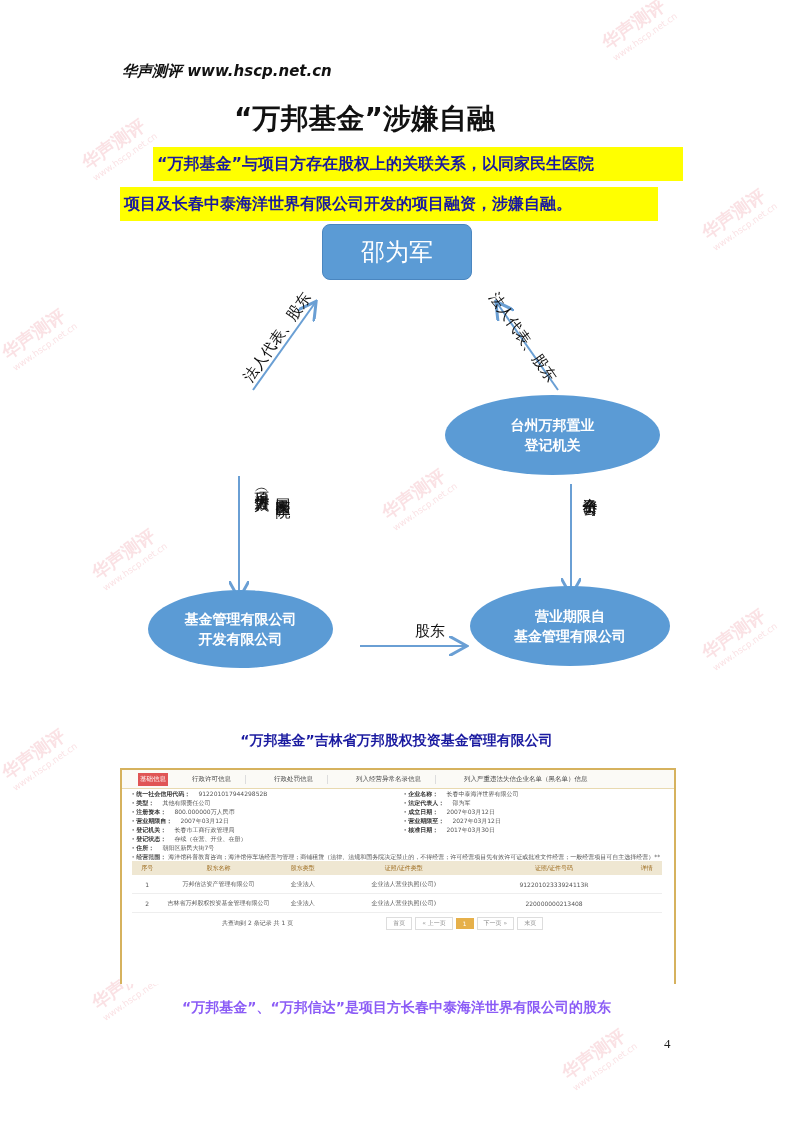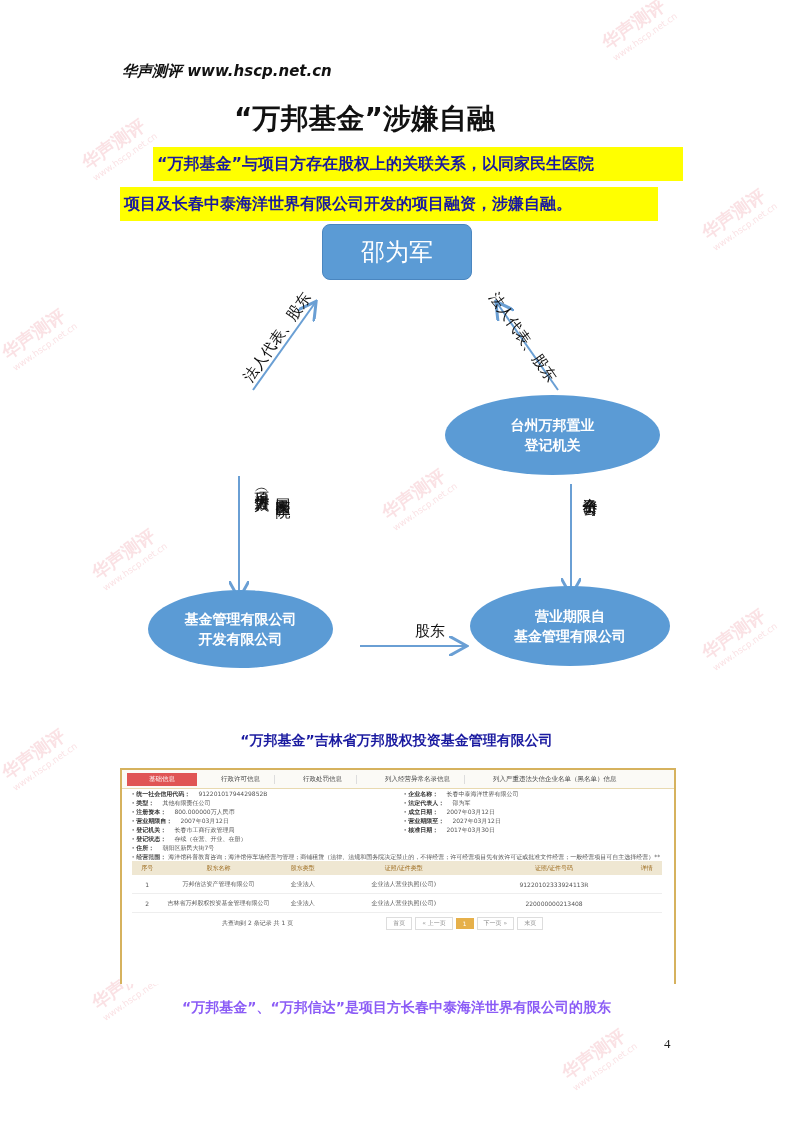--- a/index.html
+++ b/index.html
@@ -16,21 +16,21 @@
   .n1 { left:10px; top:175px; width:200px; height:80px; }
   .n2 { left:335px; top:175px; width:215px; height:80px; }
   .n3 { left:38px; top:370px; width:185px; height:78px; }
   .n4 { left:360px; top:366px; width:200px; height:80px; }
   .lbl { position:absolute; font-size:15px; color:#111; white-space:nowrap; }
   .vert { writing-mode:vertical-rl; font-size:15px; color:#111; position:absolute; letter-spacing:1px; }
   .caption { left:0; width:793px; top:732px; text-align:center; color:#1a1aa0; font-weight:bold; font-size:14px; }
   .panel { left:120px; top:768px; width:552px; height:214px; border:2px solid #d6b25e; border-bottom:none; background:#fff; font-size:6px; color:#555; }
   .tabs { display:flex; align-items:center; height:18px; border-bottom:1px solid #e8d9b0; background:#fbfaf6; }
   .tab { padding:0 14px; font-size:6.5px; color:#444; border-right:1px solid #ddd; }
-  .tab.active { background:#e05555; color:#fff; margin-left:5px; padding:2px 22px; border-right:none; }
+  .tab.active { background:#e05555; color:#fff; margin-left:16px; padding:2px 2px; border-right:none; }
   .sec-title { font-size:6.5px; color:#444; margin:8px 0 4px 10px; }
   .sec-title:before { content:""; display:inline-block; width:2px; height:7px; background:#333; margin-right:3px; vertical-align:middle; }
   .kv { display:flex; font-size:6px; line-height:9px; }
   .kv .k { font-weight:bold; color:#333; }
   .cols { display:flex; }
   .col { padding-left:10px; }
   .scope { padding:0 10px; font-size:6px; line-height:9px; }
   .notice { color:#d33; font-size:6.5px; margin-left:20px; }
   table { border-collapse:collapse; width:530px; margin-left:10px; font-size:6px; text-align:center; }
   th { background:#efe7d2; color:#9c6b1e; font-weight:normal; height:12px; }

